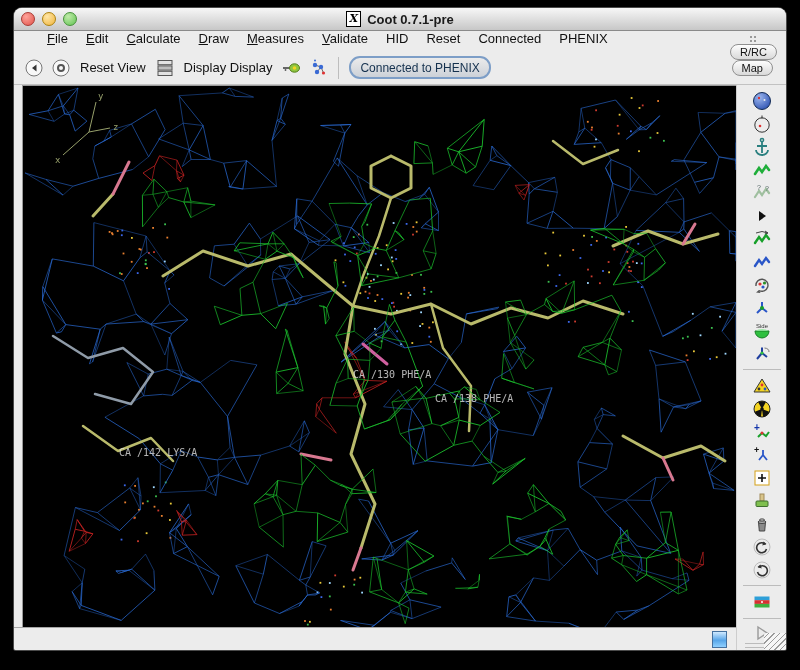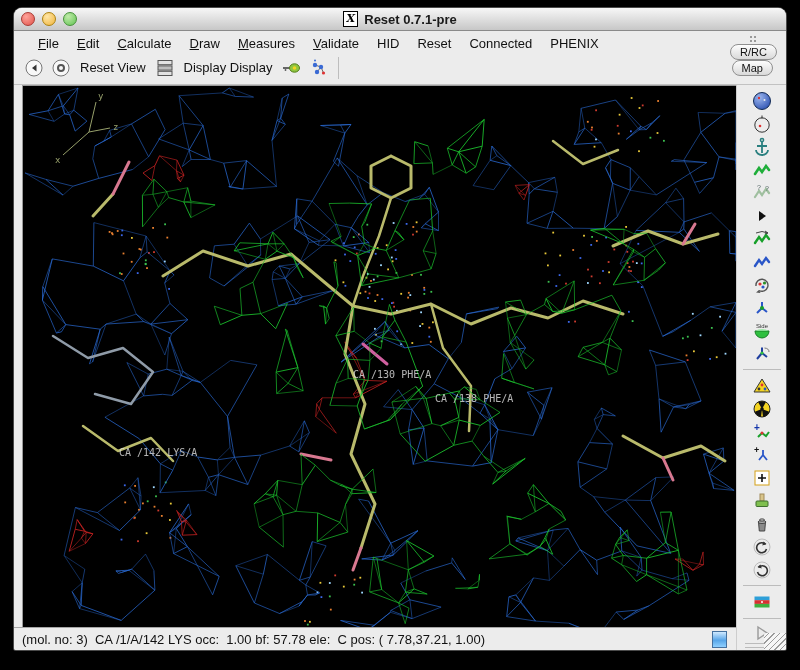--- a/index.html
+++ b/index.html
@@ -8,21 +8,21 @@
   
   .titlebar{height:22px;flex:0 0 22px;background:linear-gradient(#f7f7f7,#c7c7c7);border-bottom:1px solid #8a8a8a;display:flex;align-items:center;position:relative}
   .lights{display:flex;gap:7px;margin-left:7px;z-index:2}
   .light{width:12px;height:12px;border-radius:50%}
   .light.close{background:radial-gradient(circle at 35% 30%,#ffa39a,#e1544b);border:1px solid #a83a34}
   .light.min{background:radial-gradient(circle at 35% 30%,#ffe6a6,#efb43d);border:1px solid #ad820f}
   .light.zoom{background:radial-gradient(circle at 35% 30%,#c0eaa9,#62c453);border:1px solid #47913a}
   .title-wrap{position:absolute;left:0;right:0;top:0;bottom:0;display:flex;justify-content:center;align-items:center;gap:6px;font-size:13px;font-weight:bold;color:#1a1a1a}
   .x11{display:inline-block;width:13px;height:14px;background:#fff;border:1px solid #000;font:italic bold 11px "DejaVu Serif",serif;line-height:13px;text-align:center;color:#000}
   
-  .menubar{height:20px;flex:0 0 20px;display:flex;align-items:flex-end;padding-left:15px;font-size:13px;color:#111;position:relative;background:#ececec}
+  .menubar{height:20px;flex:0 0 20px;display:flex;align-items:flex-start;padding-left:24px;font-size:13px;color:#111;position:relative;background:#ececec}
   .menu-item{padding:0 9px;cursor:default;white-space:nowrap}
   .menu-grip{position:absolute;right:28px;top:4px;width:9px;height:12px;background-image:radial-gradient(#9a9a9a 1px,transparent 1.2px);background-size:4px 4px}
   
   .toolbar{height:33px;flex:0 0 33px;display:flex;align-items:center;gap:7px;padding-left:10px;font-size:13px;color:#111;background:#ececec;border-bottom:1px solid #c2c2c2}
   .tb-icon{width:20px;height:20px;display:flex;align-items:center;justify-content:center}
   .tb-label{padding:0 2px;white-space:nowrap}
   .tb-sep{width:1px;height:22px;background:#bdbdbd;margin:0 3px}
   .pill{border:2px solid #7d9ec7;border-radius:11px;background:linear-gradient(#ebebeb,#ccd1d8);padding:0 9px;font-size:12px;color:#15314e;height:19px;display:flex;align-items:center;white-space:nowrap}
   
   .side-pill{position:absolute;font-size:11px;border:1px solid #8f8f8f;border-radius:9px;background:linear-gradient(#fdfdfd,#d9d9d9);padding:1px 9px;color:#111;z-index:5}
@@ -50,21 +50,21 @@
 <div class="window">
 
   <div class="titlebar">
     <div class="lights">
       <div class="light close"></div>
       <div class="light min"></div>
       <div class="light zoom"></div>
     </div>
     <div class="title-wrap">
       <span class="x11">X</span>
-      <span>Reset 0.7.1-pre</span>
+      <span>Coot 0.7.1-pre</span>
     </div>
   </div>
 
   <div class="menubar" id="menubar">
     <div class="menu-grip"></div>
   <span class="menu-item"><u>F</u>ile</span>
       <span class="menu-item"><u>E</u>dit</span>
       <span class="menu-item"><u>C</u>alculate</span>
       <span class="menu-item"><u>D</u>raw</span>
       <span class="menu-item"><u>M</u>easures</span>
@@ -109,20 +109,21 @@
         <svg viewBox="0 0 20 20" width="20" height="20">
           <path d="M7 7 L13 9 L9 14 M13 9 L15.5 15" stroke="#666" fill="none"></path>
           <circle cx="7" cy="7" r="2.2" fill="#3a6ad4"></circle>
           <circle cx="13" cy="9" r="2.2" fill="#3a6ad4"></circle>
           <circle cx="9" cy="14" r="2.2" fill="#3a6ad4"></circle>
           <circle cx="15.5" cy="15" r="1.6" fill="#d33"></circle>
           <circle cx="7" cy="2.5" r="1" fill="#3a6ad4"></circle>
         </svg>
       </span>
     <span class="tb-sep"></span>
+    <span class="pill">Connected to PHENIX</span>
   </div>
 
   <span class="side-pill" id="rrc-btn">R/RC</span>
   <span class="side-pill" id="map-btn">Map</span>
 
   <div class="main">
     <div class="canvas-col">
       <div class="canvas-wrap">
         <svg id="gl-svg" width="715" height="546" viewBox="0 0 715 546">
             <rect x="97.9" y="148.3" width="1.8" height="1.8" fill="#3b66e8"></rect>
@@ -1508,21 +1509,20 @@
     <text x="75" y="13" stroke="none">y</text>
     <text x="32" y="77" stroke="none">x</text>
     <text x="90" y="44" stroke="none">z</text>
   </g>
             <text x="330" y="292" fill="rgba(225,225,225,0.8)" font-family="DejaVu Sans Mono, monospace" font-size="10">CA /130 PHE/A</text>
             <text x="412" y="316" fill="rgba(225,225,225,0.8)" font-family="DejaVu Sans Mono, monospace" font-size="10">CA /138 PHE/A</text>
             <text x="96" y="370" fill="rgba(225,225,225,0.8)" font-family="DejaVu Sans Mono, monospace" font-size="10">CA /142 LYS/A</text>
           </svg>
       </div>
       <div class="statusbar">
-        <span class="status-text">(mol. no: 3)  CA /1/A/142 LYS occ:  1.00 bf: 57.78 ele:  C pos: ( 7.78,37.21, 1.00)</span>
         <span class="blue-ind"></span>
       </div>
     </div>
     <div class="rightbar" id="right-toolbar">
         <div class="rt-btn">
           <svg viewBox="0 0 20 20" width="20" height="20">
             <defs>
               <radialGradient id="gblu" cx="35%" cy="30%" r="80%">
                 <stop offset="0" stop-color="#9db7ee"></stop>
                 <stop offset="1" stop-color="#2a4fb0"></stop>

